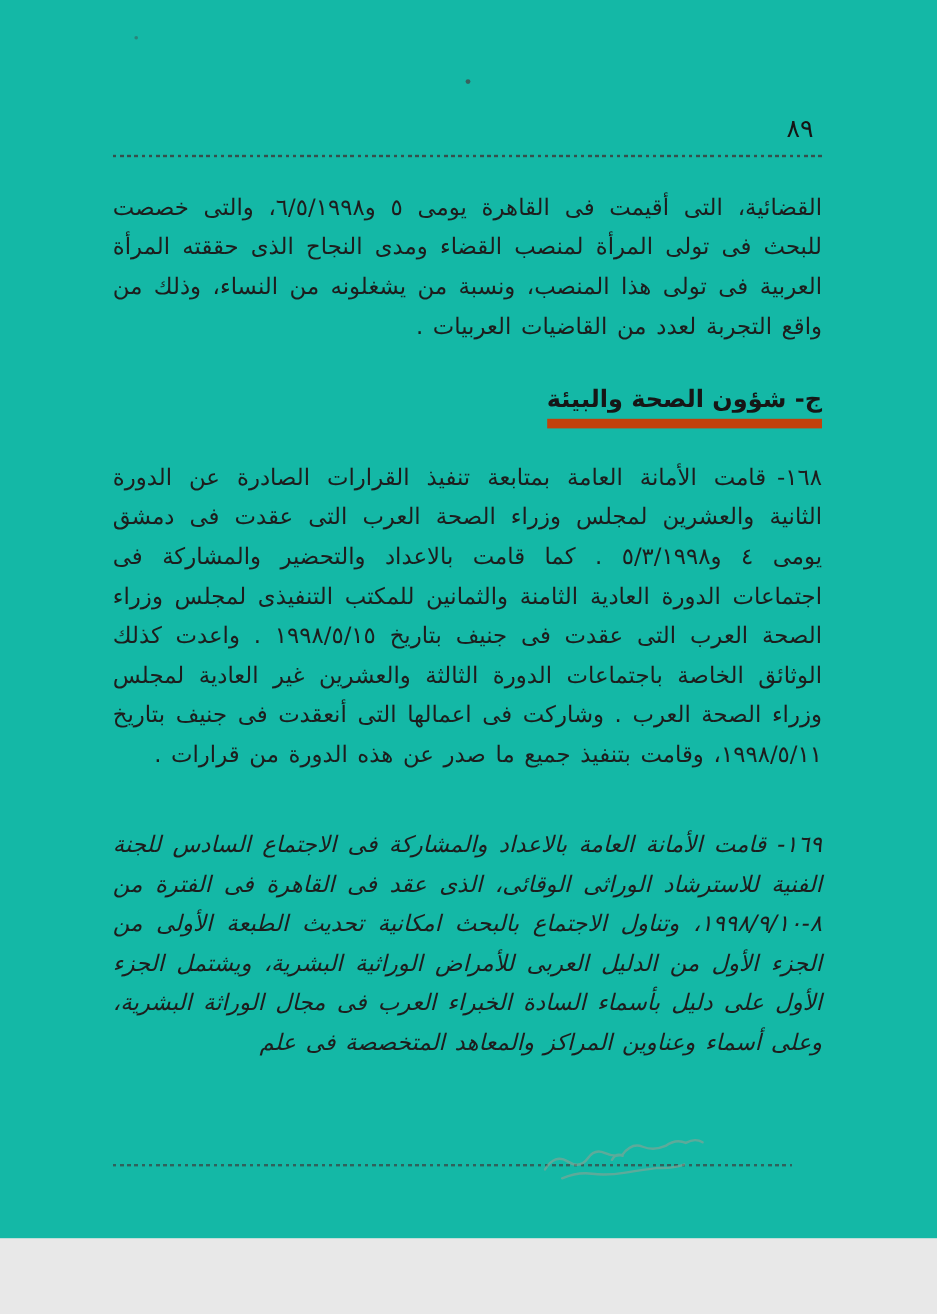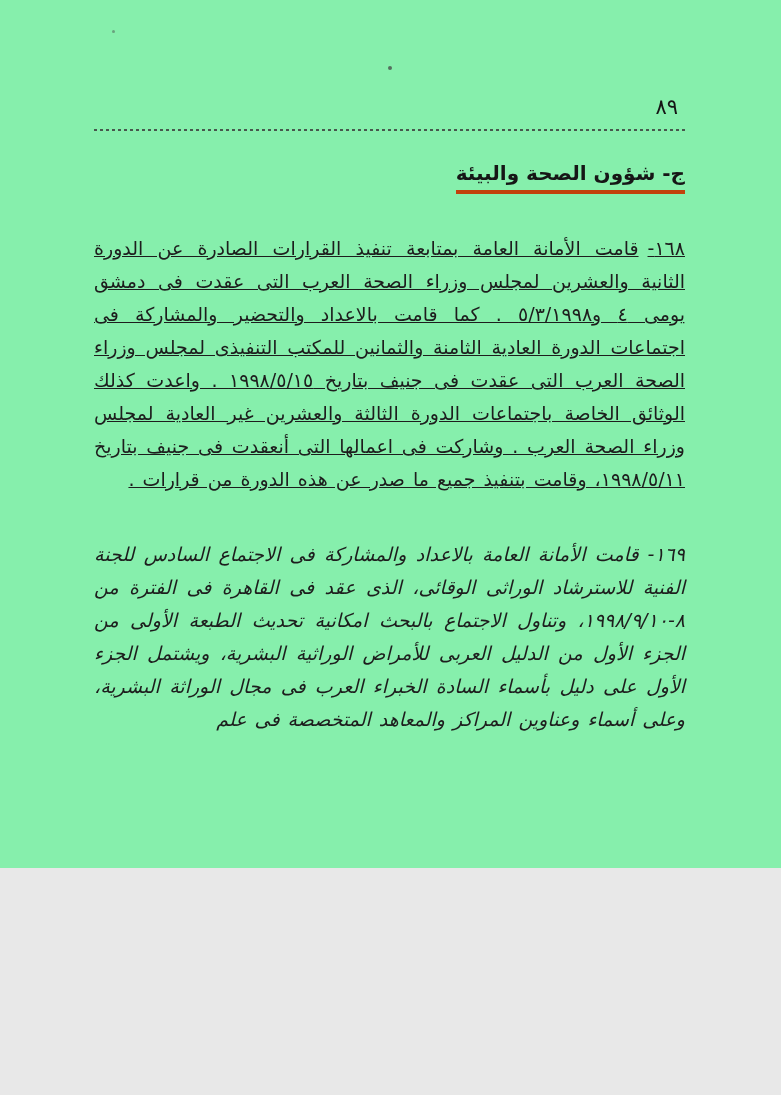--- a/index.html
+++ b/index.html
@@ -3,23 +3,23 @@
 <meta charset="utf-8">
 <style>
   html, body {
     margin: 0;
     padding: 0;
     background: #e8e8e8;
   }
   .page {
     position: relative;
     width: 781px;
-    height: 868px;
+    height: 1032px;
     margin: 0 auto;
-    background: #86efac;
+    background: #14b8a6;
     overflow: hidden;
     font-family: "DejaVu Sans", sans-serif;
     color: #1c1c1c;
   }
   .page-number {
     position: absolute;
     top: 95px;
     right: 103px;
     font-size: 21px;
     letter-spacing: 1px;
@@ -57,24 +57,24 @@
     word-spacing: 2px;
     color: #1d1d1d;
   }
   .intro { margin-top: 27px; }
   .heading-wrap { margin-top: 31px; }
   .heading {
     display: inline-block;
     font-size: 20px;
     font-weight: 700;
     padding-bottom: 5px;
-    border-bottom: 4px solid #c2410c;
+    border-bottom: 8px solid #c2410c;
     color: #161616;
   }
-  .item-1 { margin-top: 38px; text-decoration: underline; }
+  .item-1 { margin-top: 25px; }
   .item-2 { margin-top: 42px; font-style: italic; }
   .item-num {
     margin-left: 9px;
     white-space: nowrap;
   }
   .speck {
     position: absolute;
     border-radius: 50%;
     background: #444;
   }
@@ -95,20 +95,21 @@
 
   <span class="speck speck-1"></span>
   <span class="speck speck-2"></span>
 
   <div class="page-number">٨٩</div>
 
   <div class="rule rule-top"></div>
 
   <div class="content">
 
+    <p class="para intro">القضائية، التى أقيمت فى القاهرة يومى ٥ و٦/٥/١٩٩٨، والتى خصصت للبحث فى تولى المرأة لمنصب القضاء ومدى النجاح الذى حققته المرأة العربية فى تولى هذا المنصب، ونسبة من يشغلونه من النساء، وذلك من واقع التجربة لعدد من القاضيات العربيات .</p>
 
     <div class="heading-wrap">
       <span class="heading">ج- شؤون الصحة والبيئة</span>
     </div>
 
     <p class="para item-1"><span class="item-num">١٦٨-</span><span>قامت الأمانة العامة بمتابعة تنفيذ القرارات الصادرة عن الدورة الثانية والعشرين لمجلس وزراء الصحة العرب التى عقدت فى دمشق يومى ٤ و٥/٣/١٩٩٨ . كما قامت بالاعداد والتحضير والمشاركة فى اجتماعات الدورة العادية الثامنة والثمانين للمكتب التنفيذى لمجلس وزراء الصحة العرب التى عقدت فى جنيف بتاريخ ١٩٩٨/٥/١٥ . واعدت كذلك الوثائق الخاصة باجتماعات الدورة الثالثة والعشرين غير العادية لمجلس وزراء الصحة العرب . وشاركت فى اعمالها التى أنعقدت فى جنيف بتاريخ ١٩٩٨/٥/١١، وقامت بتنفيذ جميع ما صدر عن هذه الدورة من قرارات .</span></p>
 
     <p class="para item-2"><span class="item-num">١٦٩-</span><span>قامت الأمانة العامة بالاعداد والمشاركة فى الاجتماع السادس للجنة الفنية للاسترشاد الوراثى الوقائى، الذى عقد فى القاهرة فى الفترة من ٨-١٩٩٨/٩/١٠، وتناول الاجتماع بالبحث امكانية تحديث الطبعة الأولى من الجزء الأول من الدليل العربى للأمراض الوراثية البشرية، ويشتمل الجزء الأول على دليل بأسماء السادة الخبراء العرب فى مجال الوراثة البشرية، وعلى أسماء وعناوين المراكز والمعاهد المتخصصة فى علم</span></p>
 
   </div>

